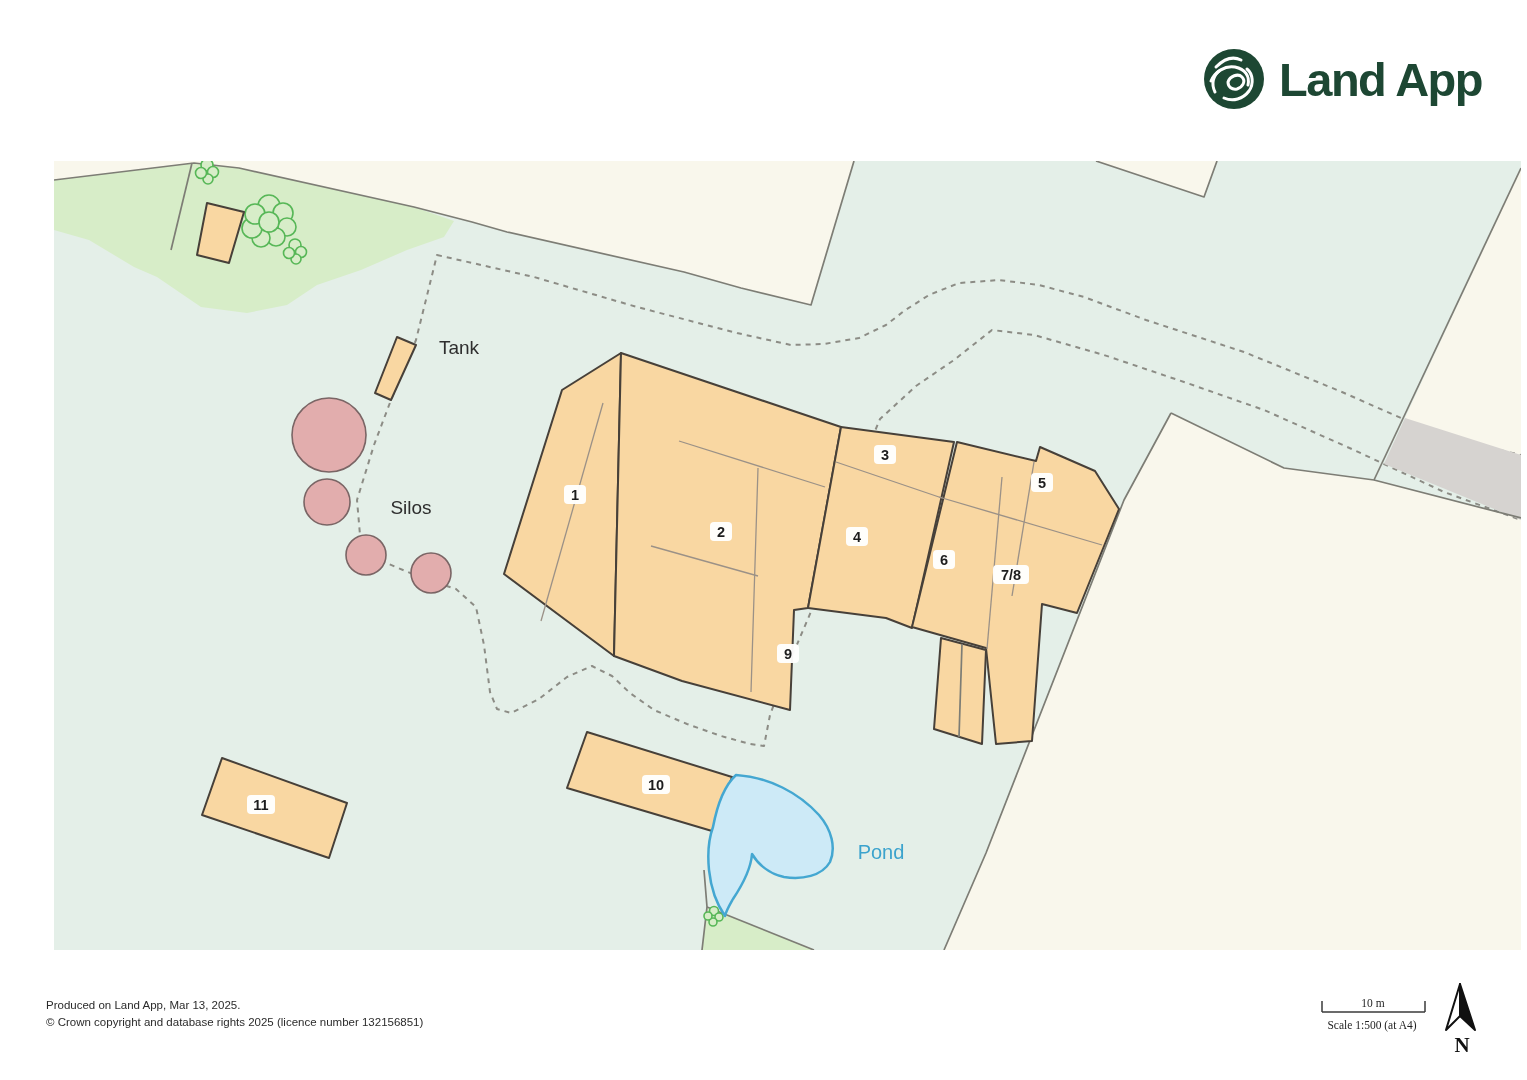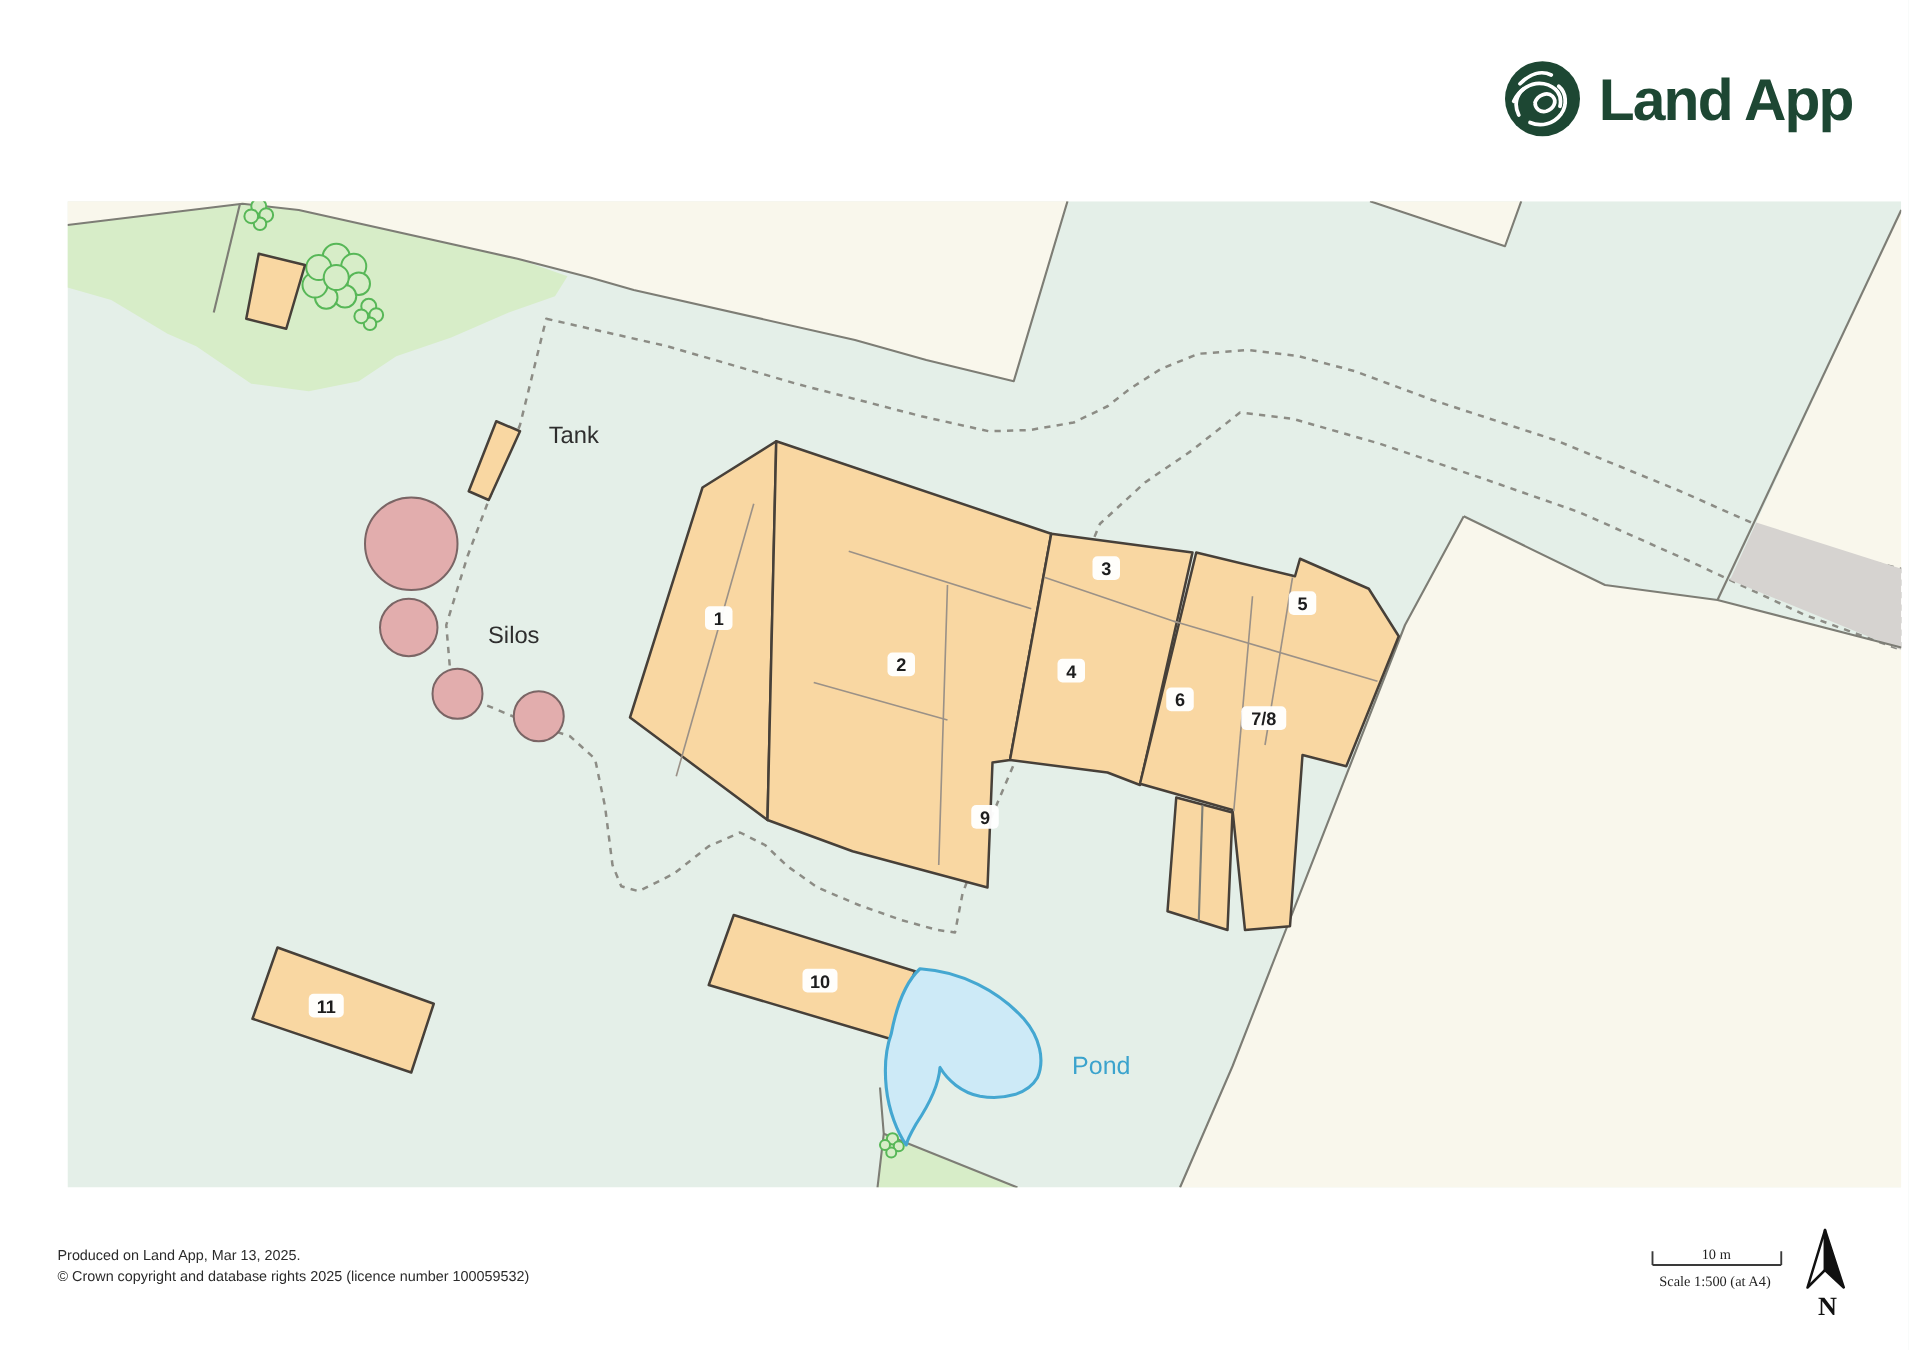--- a/index.html
+++ b/index.html
@@ -186,21 +186,21 @@
     <text class="badge-txt" y="2">10</text>
       </g>
   <g transform="translate(207,647)">
     <rect class="badge-box" x="-14" y="-13" width="28" height="19" rx="4"></rect>
     <text class="badge-txt" y="2">11</text>
       </g>
 </svg>
 </div>
 
 <div class="footer l1">Produced on Land App, Mar 13, 2025.</div>
-<div class="footer l2">© Crown copyright and database rights 2025 (licence number 100059532)</div>
+<div class="footer l2">© Crown copyright and database rights 2025 (licence number 132156851)</div>
 
 <div class="widgets">
   <svg width="185" height="82" viewBox="0 0 185 82">
     <g stroke="#3a3a3a" stroke-width="1.5">
       <line x1="12" y1="34" x2="115" y2="34"></line>
       <line x1="12" y1="34" x2="12" y2="23"></line>
       <line x1="115" y1="34" x2="115" y2="23"></line>
     </g>
     <text class="sb-txt" x="63" y="29">10 m</text>
     <text class="sb-txt" x="62" y="51">Scale 1:500 (at A4)</text>

